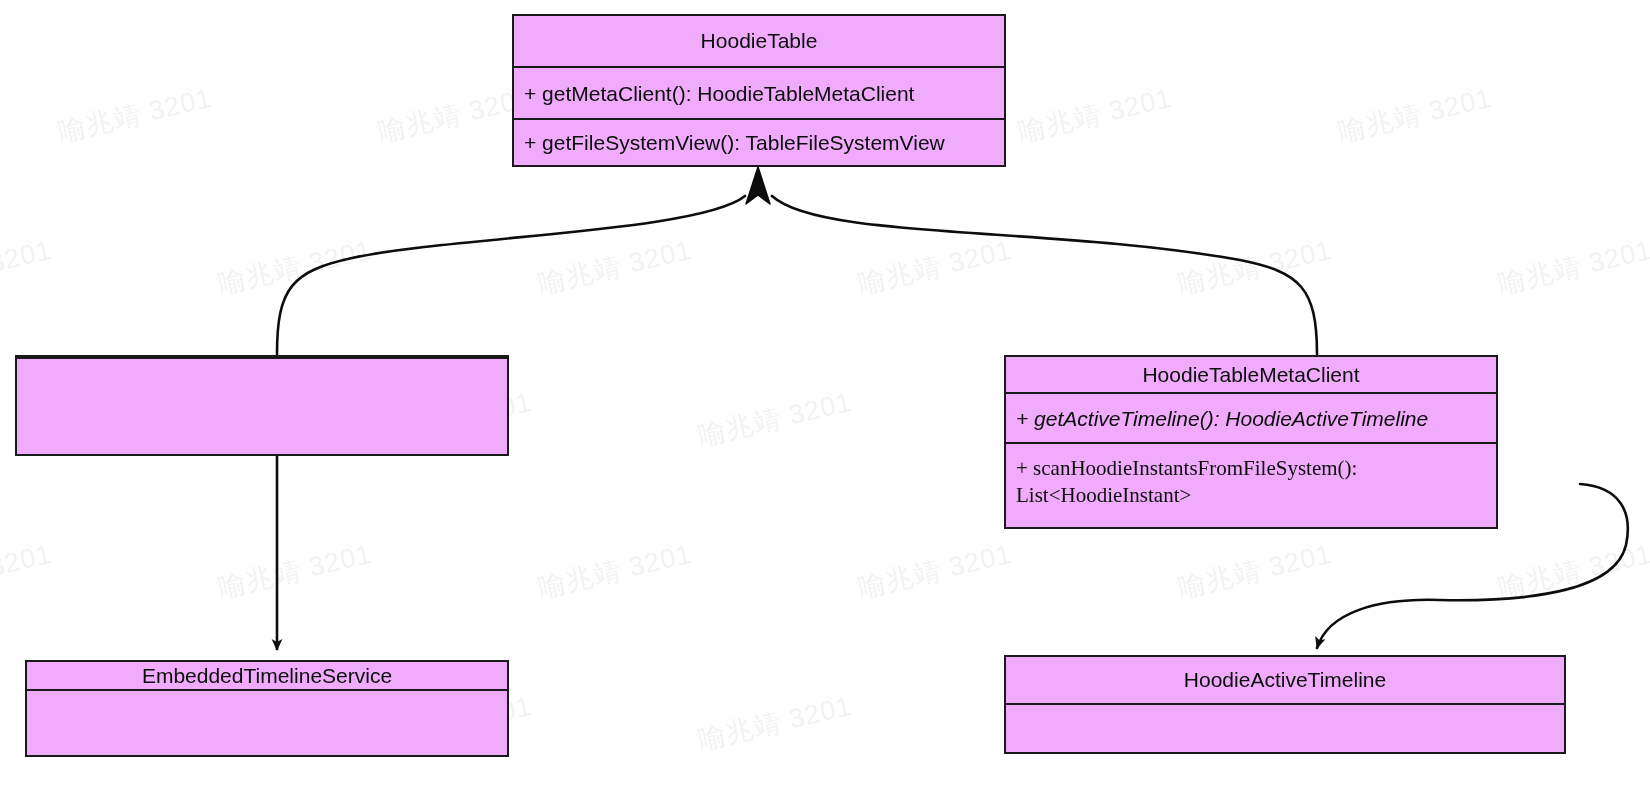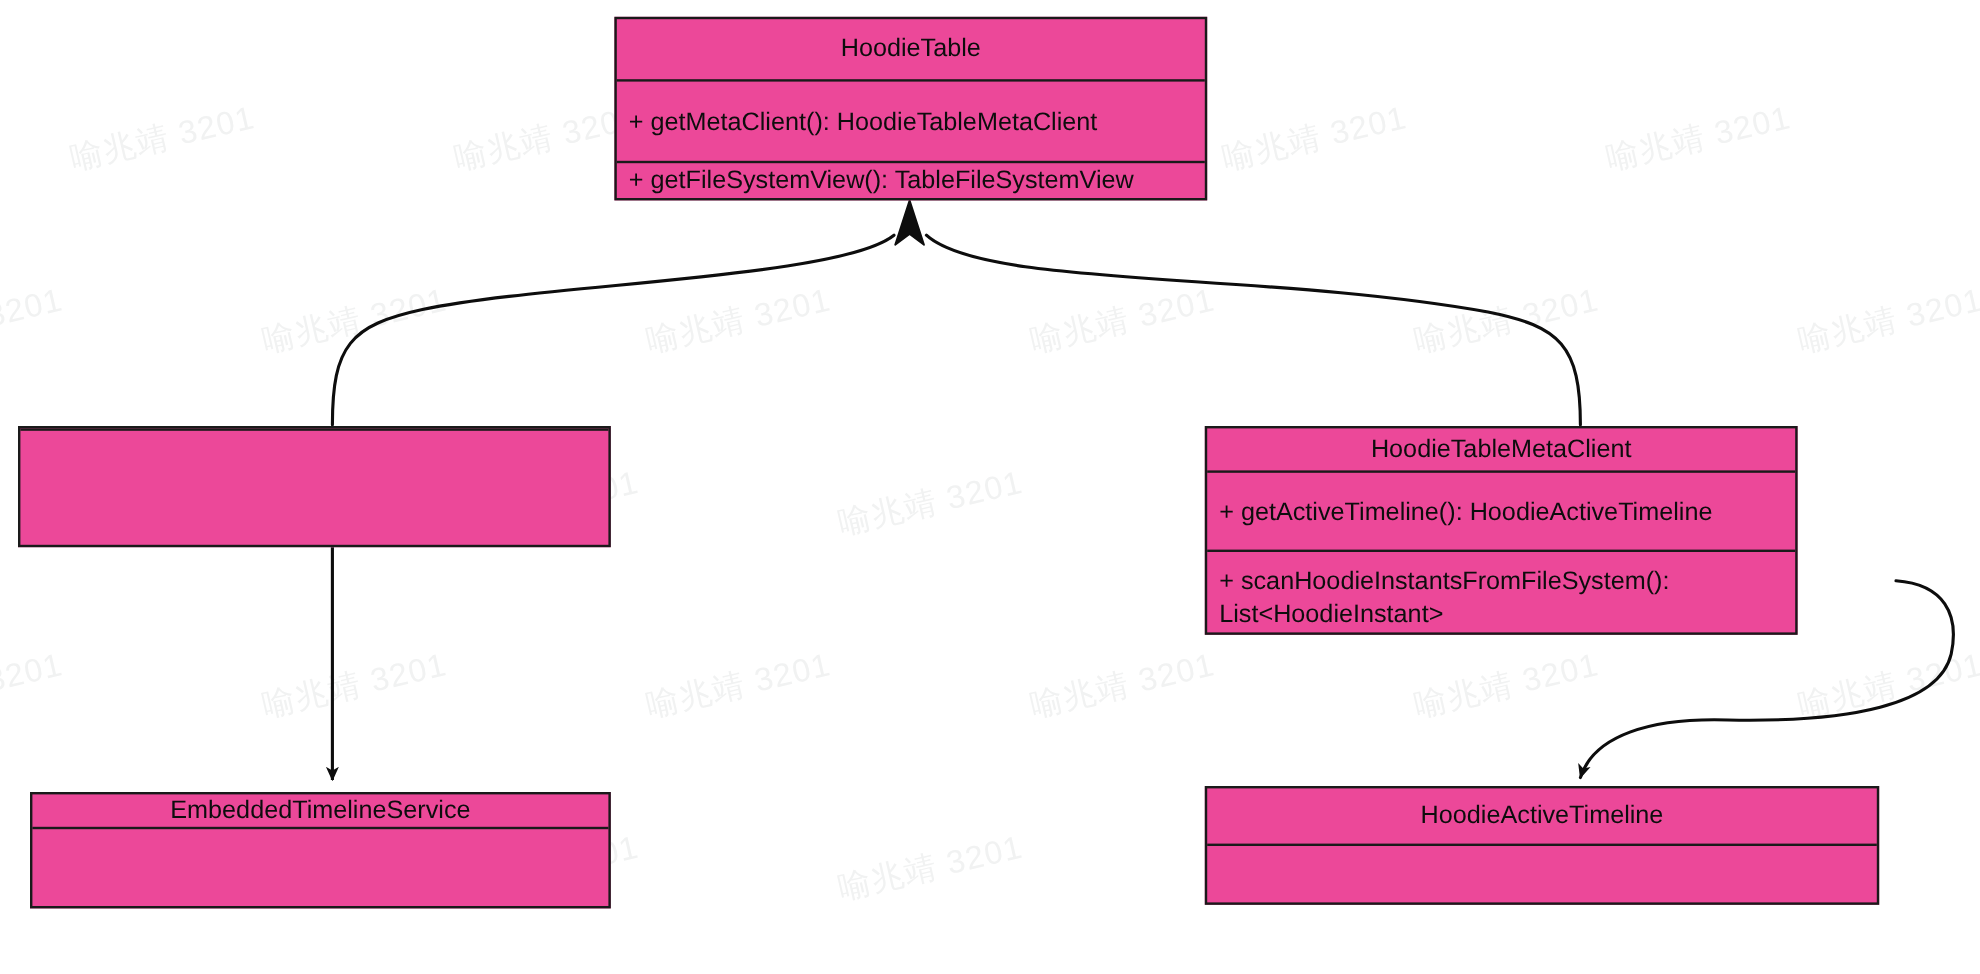--- a/index.html
+++ b/index.html
@@ -43,21 +43,21 @@
     position: absolute;
     inset: 0;
     z-index: 2;
     pointer-events: none;
   }
   
   .uml-class {
     position: absolute;
     z-index: 3;
     box-sizing: border-box;
-    background: #ec4899;
+    background: #f0abfc;
     border: 2px solid #1a1a1a;
     display: flex;
     flex-direction: column;
   }
   .uml-name-row {
     box-sizing: border-box;
     display: flex;
     align-items: center;
     justify-content: center;
     text-align: center;
@@ -81,20 +81,21 @@
     white-space: pre-line;
     display: flex;
     align-items: center;
   }
   .uml-member + .uml-member {
     border-top: 2px solid #1a1a1a;
   }
   .uml-member.wrapped {
     display: block;
     padding-top: 11px;
+    font-family: Liberation Serif, serif;
   }
   .uml-compartment.empty {
     min-height: 10px;
   }
 </style>
 </head>
 <body>
 
 <div id="canvas">
 
@@ -142,33 +143,33 @@
     <path d="M 758,167 L 770,204 L 758,195 L 746,204 Z" fill="#0d0d0d" stroke="#0d0d0d" stroke-width="1.5" stroke-linejoin="round"></path>
 
     <path d="M 277,456 L 277,650" fill="none" stroke="#0d0d0d" stroke-width="2.6" marker-end="url(#arrow-filled)"></path>
 
     <path d="M 1580,484 C 1620,487 1633,512 1626,545 C 1616,588 1540,602 1440,600 C 1375,598 1328,613 1317,648" fill="none" stroke="#0d0d0d" stroke-width="2.6" stroke-linecap="round" marker-end="url(#arrow-filled)"></path>
   </svg>
 
   <div class="uml-class" style="left:512px; top:14px; width:494px; height:153px;">
     <div class="uml-name-row" style="height:50px;">HoodieTable</div>
     <div class="uml-compartment" style="flex:1;">
-      <div class="uml-member" style="height:66px;">+ getMetaClient(): HoodieTableMetaClient</div>
+      <div class="uml-member" style="height:50px;">+ getMetaClient(): HoodieTableMetaClient</div>
       <div class="uml-member" style="flex:1;">+ getFileSystemView(): TableFileSystemView</div>
     </div>
   </div>
 
   <div class="uml-class" style="left:15px; top:355px; width:494px; height:101px;">
     <div class="uml-compartment empty" style="flex:1;"></div>
   </div>
 
   <div class="uml-class" style="left:1004px; top:355px; width:494px; height:174px;">
     <div class="uml-name-row" style="height:35px;">HoodieTableMetaClient</div>
     <div class="uml-compartment" style="flex:1;">
-      <div class="uml-member" style="height:64px;">+ getActiveTimeline(): HoodieActiveTimeline</div>
+      <div class="uml-member" style="height:48px;font-style:italic;">+ getActiveTimeline(): HoodieActiveTimeline</div>
       <div class="uml-member wrapped" style="flex:1;">+ scanHoodieInstantsFromFileSystem():
 List&lt;HoodieInstant&gt;</div>
     </div>
   </div>
 
   <div class="uml-class" style="left:25px; top:660px; width:484px; height:97px;">
     <div class="uml-name-row" style="height:27px;">EmbeddedTimelineService</div>
     <div class="uml-compartment empty" style="flex:1;"></div>
   </div>
 

